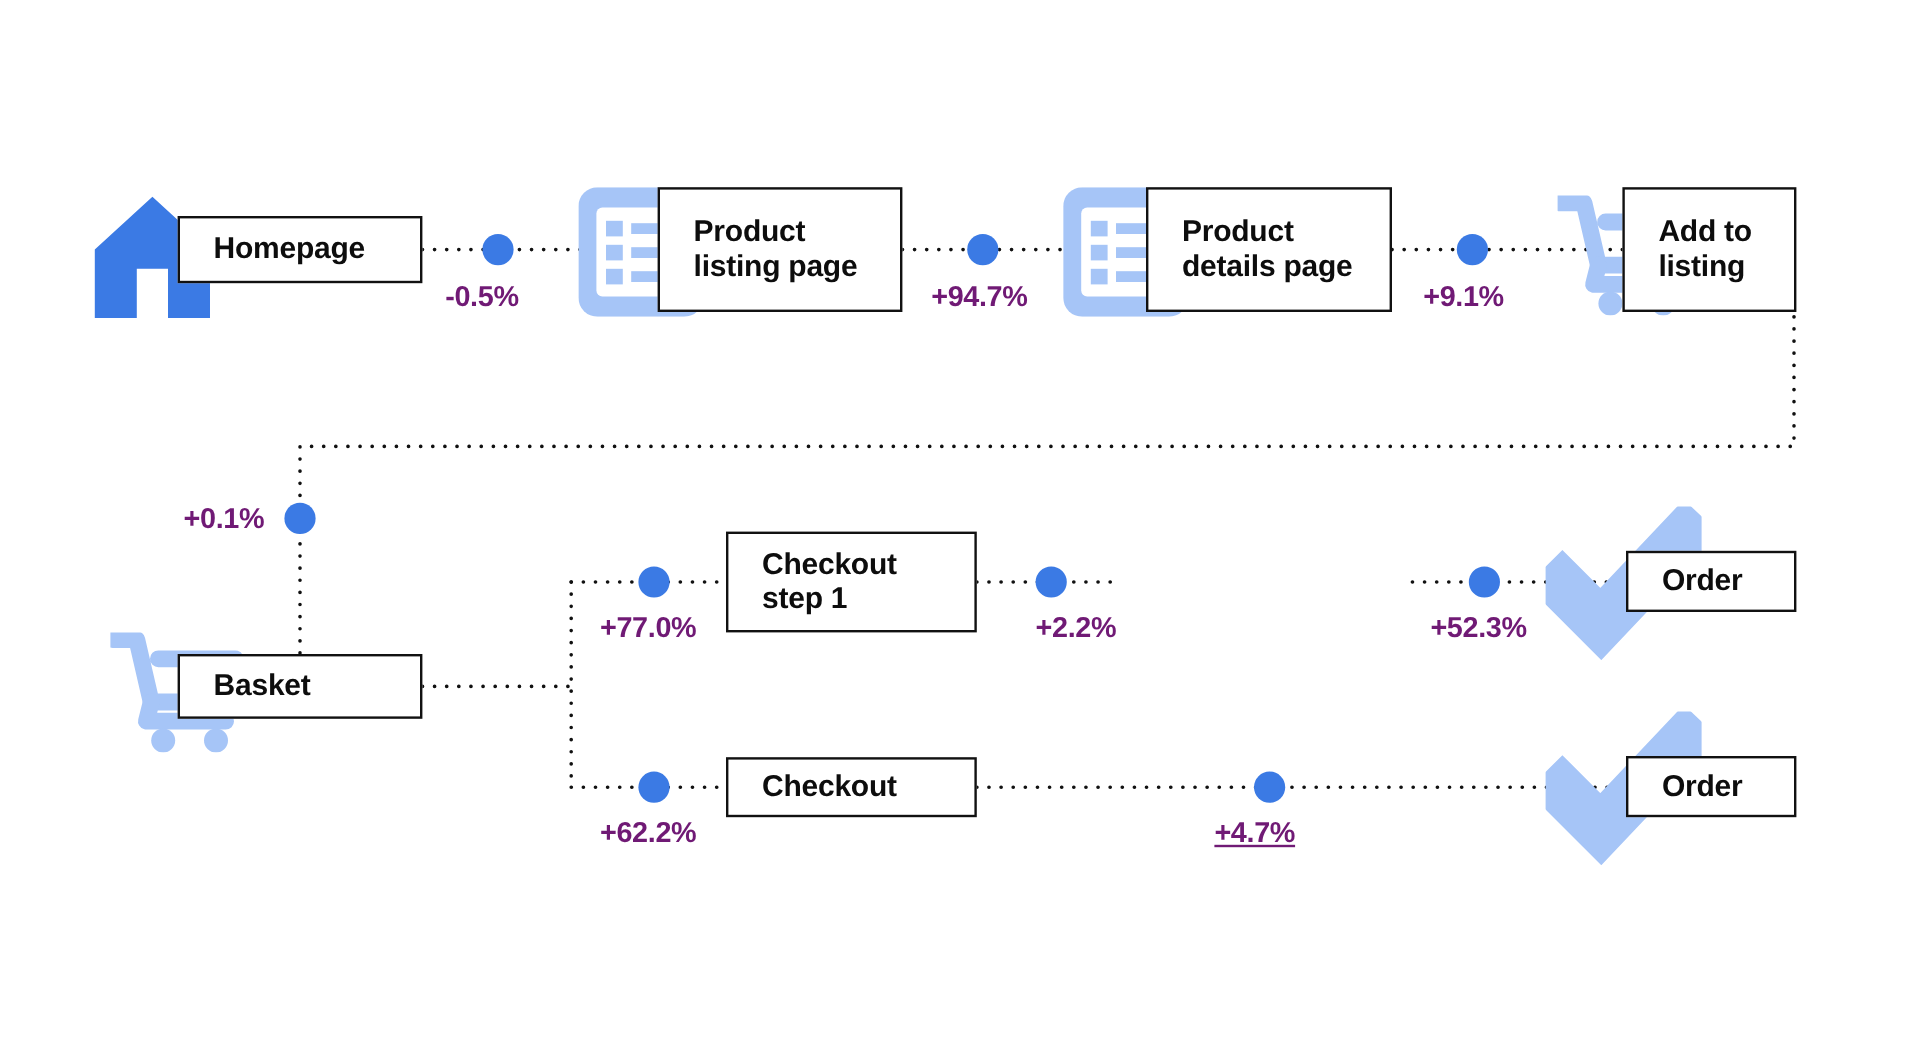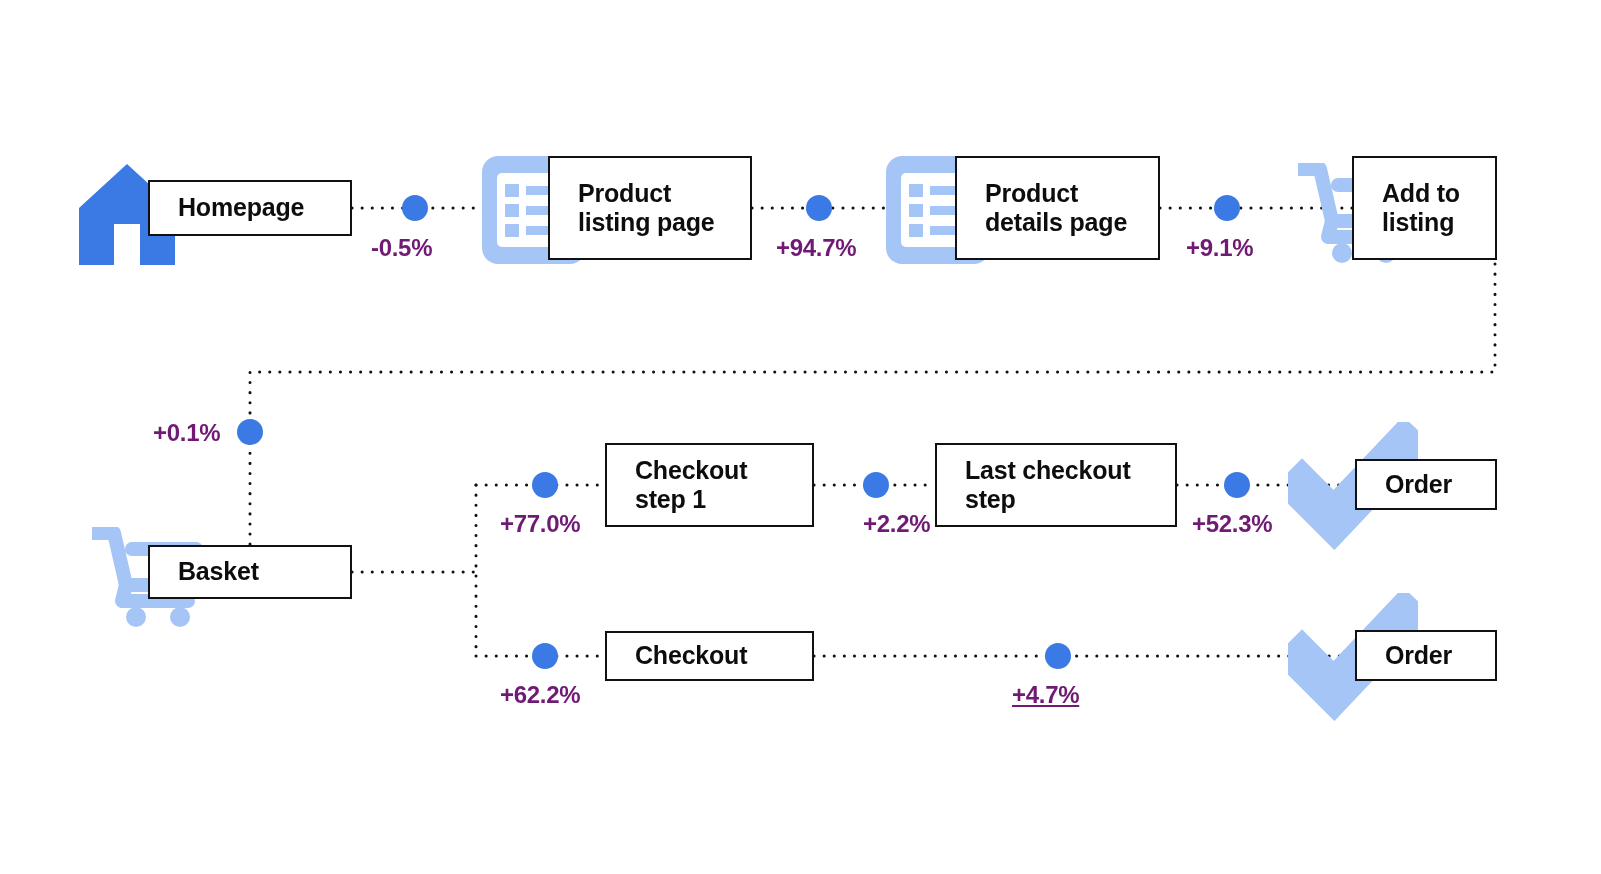--- a/index.html
+++ b/index.html
@@ -177,24 +177,20 @@
 
   <div class="node" style="left:148px; top:545px; width:204px; height:54px;">
     <span class="label">Basket</span>
   </div>
 
   <div class="node" style="left:605px; top:443px; width:209px; height:84px;">
     <span class="label">Checkout
 step 1</span>
   </div>
 
-  <div class="node" style="left:935px; top:443px; width:242px; height:84px;">
-    <span class="label">Last checkout
-step</span>
-  </div>
 
   <div class="node" style="left:1355px; top:459px; width:142px; height:51px;">
     <span class="label">Order</span>
   </div>
 
   <div class="node" style="left:605px; top:631px; width:209px; height:50px;">
     <span class="label">Checkout</span>
   </div>
 
   <div class="node" style="left:1355px; top:630px; width:142px; height:51px;">

